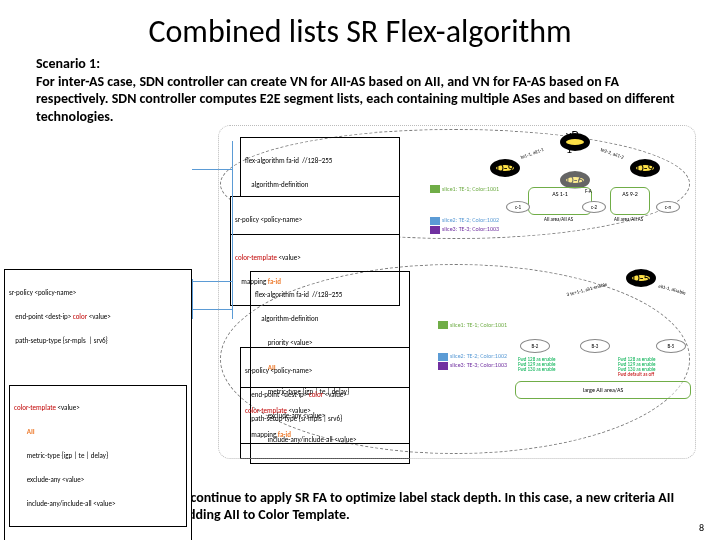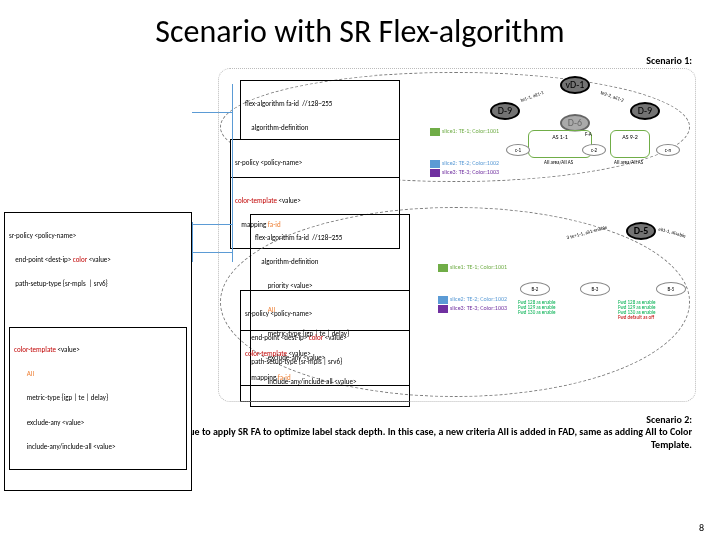--- a/index.html
+++ b/index.html
@@ -12,24 +12,23 @@
     position: relative;
     overflow: hidden;
   }
   .title {
     font-size: 32px;
     text-align: center;
     padding: 12px 0 4px;
     font-weight: 400;
   }
   .scenario {
-    font-size: 10px;
+    font-size: 14px;
     line-height: 1.25;
-    padding: 0 28px;
-    text-align: right;
+    padding: 0 36px;
   }
   .scenario b { font-weight: 700; }
   .diagram {
     position: relative;
     width: 100%;
     height: 340px;
     margin-top: 4px;
   }
   .codebox {
     position: absolute;
@@ -46,24 +45,24 @@
     margin: 1px 0;
   }
   .ellipse {
     position: absolute;
     border: 1px dashed #7a7a7a;
     border-radius: 50%;
   }
   .node-circle {
     position: absolute;
     width: 30px; height: 18px;
-    border: 2px solid #000000;
-    background: #737373;
+    border: 6px solid #000000;
+    background: #fde047;
     border-radius: 50%;
-    font-size: 10px;
+    font-size: 12px;
     display: flex;
     align-items: center;
     justify-content: center;
   }
   .as-group {
     position: absolute;
     border: 1px solid #70ad47;
     border-radius: 6px;
     font-size: 6px;
     padding: 2px;
@@ -104,31 +103,32 @@
     position:absolute;
     background:#5b9bd5;
     height:1px;
   }
   .pagenum {
     position:absolute;
     bottom:6px; right:16px;
     font-size:10px;
   }
   .red { color:#c00000; }
-  .orange { color:#ed7d31; }
+  .orange { color:#ed7d31;font-weight:bold; }
   .green { color:#00b050; }
 </style>
 </head>
 <body>
 
-<div class="title">Scenario with SR Flex-algorithm</div>
+<div class="title">Combined lists SR Flex-algorithm</div>
 
 <div class="scenario">
   <b>Scenario 1:</b>
   <br>
+  <b>For inter-AS case, SDN controller can create VN for AII-AS based on AII, and VN for FA-AS based on FA respectively. SDN controller computes E2E segment lists, each containing multiple ASes and based on different technologies.</b>
 </div>
 
 <div class="diagram">
 
   <div class="codebox" style="left:4px; top:140px; width:188px; background:#fff;">
     <div><span>sr-policy &lt;policy-name&gt;</span></div>
     <div>    end-point &lt;dest-ip&gt; <span class="red">color</span> &lt;value&gt;</div>
     <div>    path-setup-type {sr-mpls  | srv6}</div>
     <div style="height:6px"></div>
     <div class="inner-box" style="border-color:#000;">
@@ -221,21 +221,21 @@
     <div>sr-policy &lt;policy-name&gt;</div>
     <div>    end-point &lt;dest-ip&gt; <span class="red">color</span> &lt;value&gt;</div>
     <div>    path-setup-type {sr-mpls | srv6}</div>
   </div>
 
   <div class="codebox" style="left:240px; top:258px; width:170px;">
     <div><span class="red">color-template</span> &lt;value&gt;</div>
     <div>    mapping <span class="orange">fa-id</span></div>
   </div>
 
-  <div class="node-circle" style="left:626px; top:150px;font-weight:bold;">D-5</div>
+  <div class="node-circle" style="left:626px; top:140px;">D-5</div>
   <div class="tiny-label" style="left:566px; top:158px; transform:rotate(-15deg);">3 te+1-1,
 aii1-enable</div>
   <div class="tiny-label" style="left:658px; top:158px; transform:rotate(15deg);">aii1-1,
 disable</div>
 
   <div class="slice" style="left:438px; top:192px;">
     <div class="slice-row sc-green">
         <span>slice1: TE-1; Color:1001</span>
       </div>
     <div class="slice-row sc-blue">
@@ -255,20 +255,23 @@
     <div>Fwd 129 as enable</div>
     <div>Fwd 130 as enable</div>
   </div>
   <div class="tiny-label green" style="left:618px; top:228px;">
     <div>Fwd 128 as enable</div>
     <div>Fwd 129 as enable</div>
     <div>Fwd 130 as enable</div>
     <div style="color:#c00000">Fwd default as off</div>
   </div>
 
+  <div class="as-group" style="left:515px; top:252px; width:176px; height:18px; line-height:12px;">
+    <span>large AII area/AS</span>
+  </div>
 
   <div style="position:absolute; left:218px; top:-4px; width:478px; height:334px; border:1px dotted #bbb; border-radius:12px; pointer-events:none;"></div>
 
 </div>
 
 <div class="scenario" style="margin-top:2px;">
   <b>Scenario 2:</b><br>
   <b>For a single AII-AS, we can continue to apply SR FA to optimize label stack depth. In this case, a new criteria AII is added in FAD, same as adding AII to Color Template.</b>
 </div>
 

